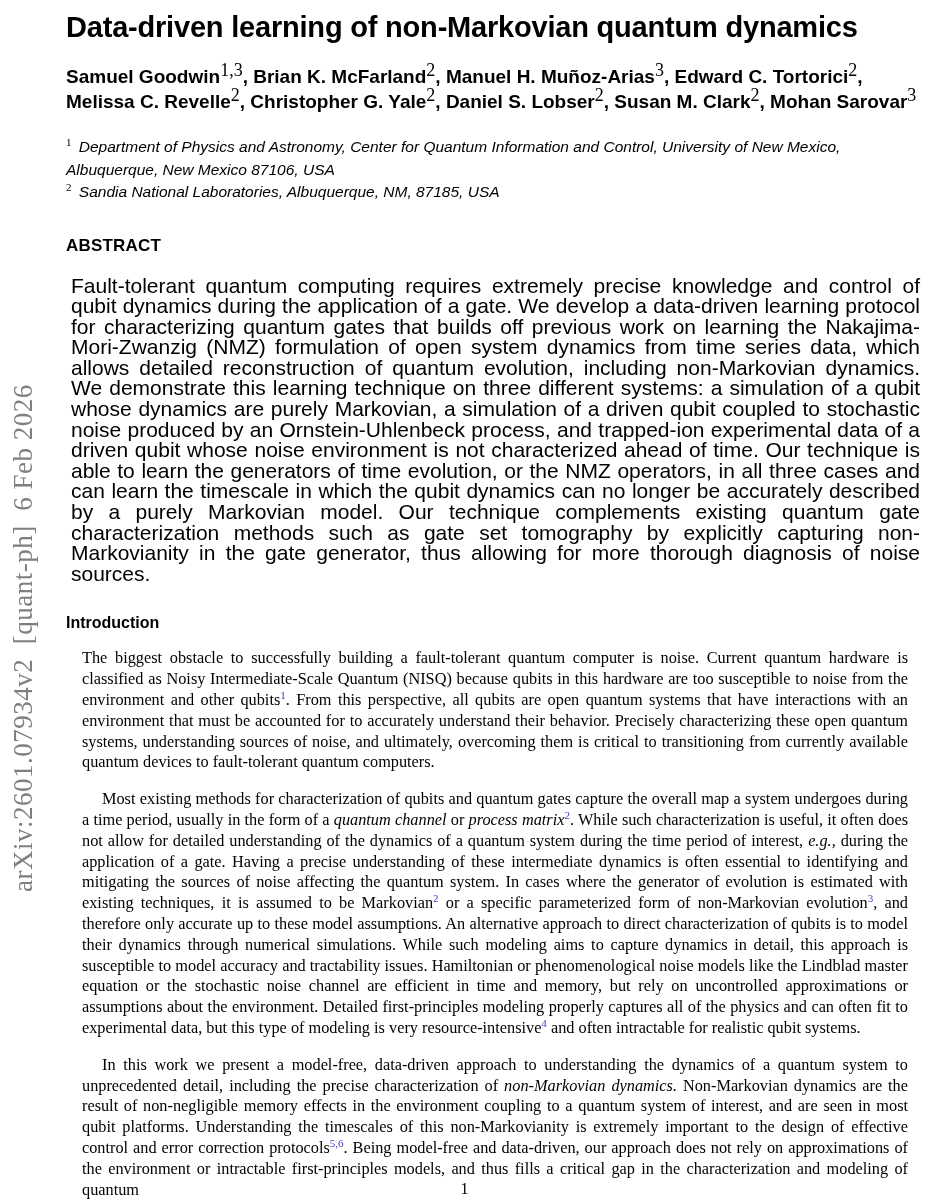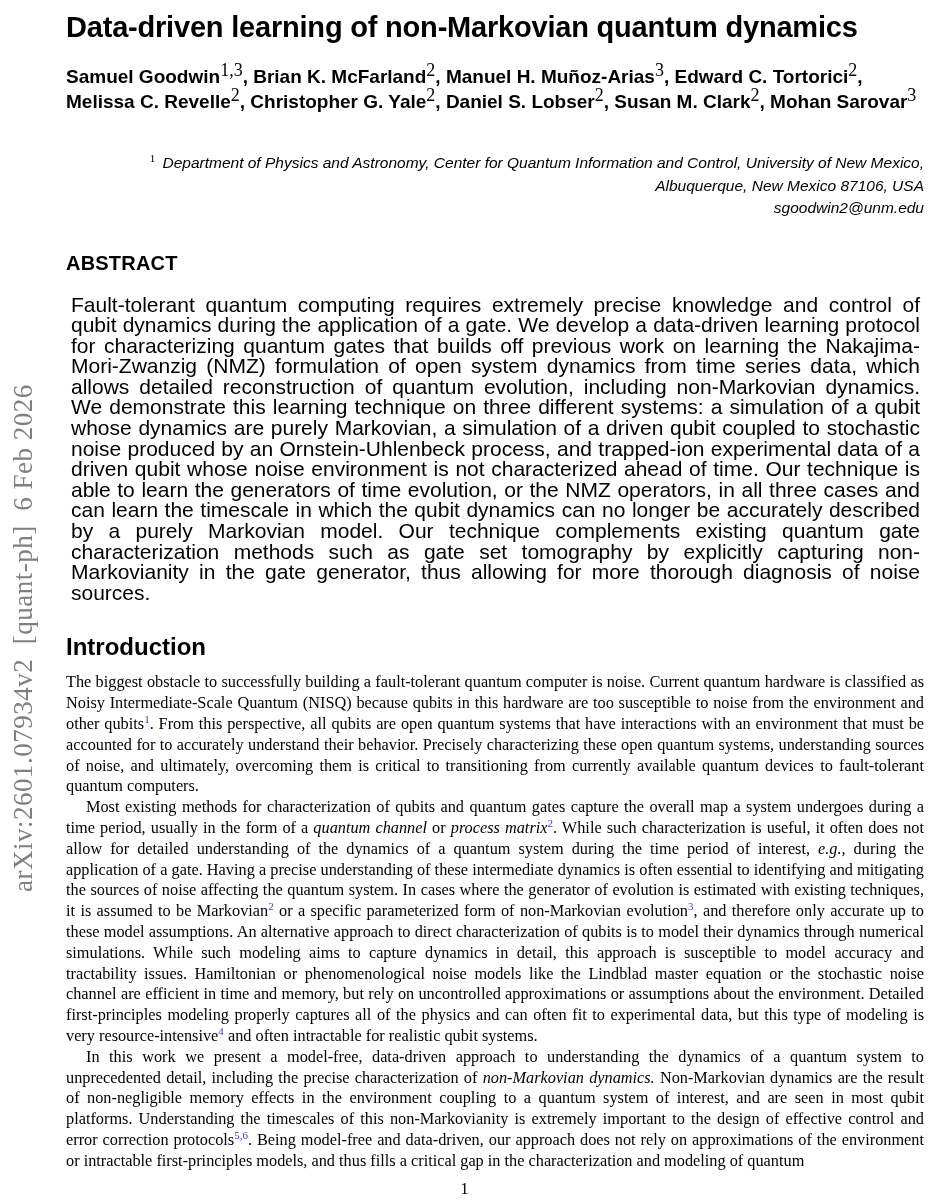--- a/index.html
+++ b/index.html
@@ -48,62 +48,61 @@
     line-height:25px;
   }
   .authors sup {
     font-family:"Liberation Serif", serif;
     font-weight:normal;
     font-size:18px;
     line-height:0;
   }
 
   .affiliations {
-    margin-top:38px;
+    margin-top:22px;
     font-size:15.5px;
     font-style:italic;
     line-height:22.5px;
-    text-align:right;
   }
   .affiliations sup.aff-marker {
     font-family:"Liberation Serif", serif;
     font-style:normal;
     font-size:11px;
     line-height:0;
     margin-right:3px;
   }
   .affiliations .email { font-style:italic; }
 
   .abstract-heading {
     margin:32px 0 0 0;
-    font-size:20px;
+    font-size:17px;
     font-weight:bold;
     letter-spacing:0.2px;
   }
   .abstract-body {
     margin:20px 0 0 5px;
     width:849px;
     font-size:21px;
     line-height:20.6px;
     text-align:justify;
   }
 
   .intro-heading {
     margin:30px 0 0 0;
-    font-size:24px;
+    font-size:16px;
     font-weight:bold;
   }
   .intro-body {
     margin-top:11px;
     font-family:"Liberation Serif", serif;
     font-size:16.3px;
     line-height:20.8px;
     text-align:justify;
   }
-  .intro-body p { margin:0; padding:0; }
+  .intro-body p { margin:16px; padding:0; }
   .intro-body p.indent { text-indent:20px; }
   .intro-body sup.cite {
     font-size:11px;
     line-height:0;
     text-decoration:none;
     cursor:pointer;
   }
   .intro-body i { }
 
   .page-number {
@@ -121,21 +120,21 @@
 <div class="arxiv-sidebar" style="color: rgb(127, 127, 127);">arXiv:2601.07934v2  [quant-ph]  6 Feb 2026</div>
 
 <div class="content">
 
   <h1 class="paper-title">Data-driven learning of non-Markovian quantum dynamics</h1>
 
   <p class="authors" id="authors"><span>Samuel Goodwin</span><sup>1,3</sup>, <span>Brian K. McFarland</span><sup>2</sup>, <span>Manuel H. Muñoz-Arias</span><sup>3</sup>, <span>Edward C. Tortorici</span><sup>2</sup>, <span>Melissa C. Revelle</span><sup>2</sup>, <span>Christopher G. Yale</span><sup>2</sup>, <span>Daniel S. Lobser</span><sup>2</sup>, <span>Susan M. Clark</span><sup>2</sup>, <span>Mohan Sarovar</span><sup>3</sup></p>
 
   <div class="affiliations" id="affiliations">
       <div class="affiliation"><sup class="aff-marker">1</sup> Department of Physics and Astronomy, Center for Quantum Information and Control, University of New Mexico, Albuquerque, New Mexico 87106, USA</div>
-      <div class="email">sgoodwin2@unm.edu</div>
+      <div class="affiliation"><sup class="aff-marker">2</sup> Sandia National Laboratories, Albuquerque, NM, 87185, USA</div>
     </div>
 
   <h2 class="abstract-heading">ABSTRACT</h2>
 
   <p class="abstract-body">Fault-tolerant quantum computing requires extremely precise knowledge and control of qubit dynamics during the application of a gate.  We develop a data-driven learning protocol for characterizing quantum gates that builds off previous work on learning the Nakajima-Mori-Zwanzig (NMZ) formulation of open system dynamics from time series data, which allows detailed reconstruction of quantum evolution, including non-Markovian dynamics. We demonstrate this learning technique on three different systems: a simulation of a qubit whose dynamics are purely Markovian, a simulation of a driven qubit coupled to stochastic noise produced by an Ornstein-Uhlenbeck process, and trapped-ion experimental data of a driven qubit whose noise environment is not characterized ahead of time. Our technique is able to learn the generators of time evolution, or the NMZ operators, in all three cases and can learn the timescale in which the qubit dynamics can no longer be accurately described by a purely Markovian model. Our technique complements existing quantum gate characterization methods such as gate set tomography by explicitly capturing non-Markovianity in the gate generator, thus allowing for more thorough diagnosis of noise sources.</p>
 
   <h2 class="intro-heading">Introduction</h2>
 
   <div class="intro-body" id="intro-paragraphs">
       <p>The biggest obstacle to successfully building a fault-tolerant quantum computer is noise. Current quantum hardware is classified as Noisy Intermediate-Scale Quantum (NISQ) because qubits in this hardware are too susceptible to noise from the environment and other qubits<sup class="cite" style="color: rgb(60, 60, 200);">1</sup>. From this perspective, all qubits are open quantum systems that have interactions with an environment that must be accounted for to accurately understand their behavior. Precisely characterizing these open quantum systems, understanding sources of noise, and ultimately, overcoming them is critical to transitioning from currently available quantum devices to fault-tolerant quantum computers.</p>

